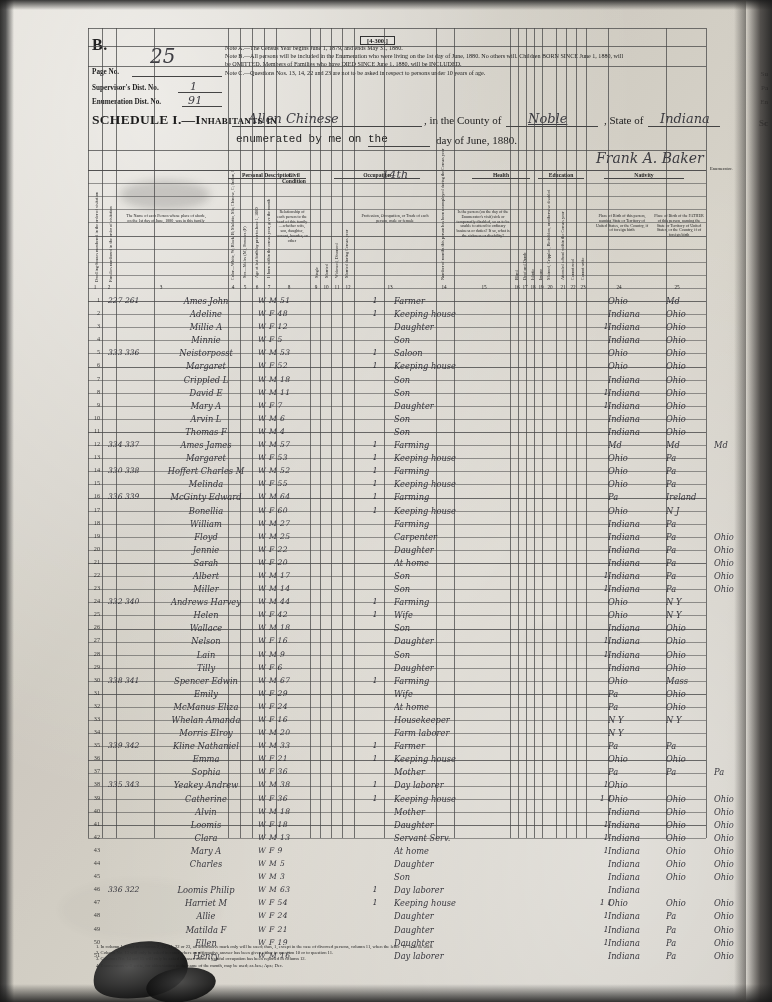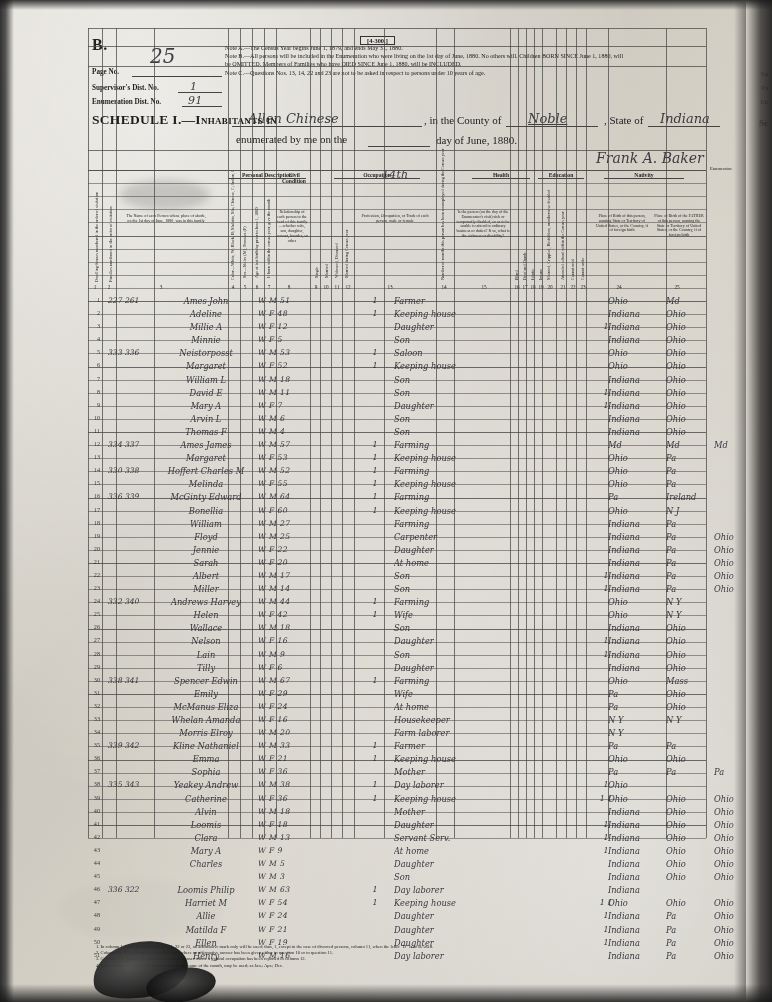--- a/index.html
+++ b/index.html
@@ -53,21 +53,21 @@
   .left-lbl{position:absolute;left:92px;font-size:7.2px;font-weight:bold;color:#1f1f1f;}
   .fillline{position:absolute;border-bottom:1px solid #444;height:0;}
 
   
   .hand{font-family:"DejaVu Serif",serif;font-style:italic;color:#2c2c33;
     font-size:9px;letter-spacing:.2px;opacity:.92;}
   .hand-lg{font-family:"DejaVu Serif",serif;font-style:italic;color:#2b2b32;
     font-size:13px;opacity:.9;}
   #schedule{position:absolute;left:92px;top:112px;font-size:13.5px;
     font-variant:small-caps;font-weight:bold;color:#1d1d1d;letter-spacing:.3px;}
-  #sched-line2{position:absolute;left:236px;top:133px;font-size:11px;color:#1d1d1d;}
+  #sched-line2{position:absolute;left:236px;top:133px;font-size:11px;color:#1d1d1d;font-family:Liberation Mono, monospace;}
   #signature{position:absolute;left:596px;top:150px;}
 
   
   #colhdr{position:absolute;left:88px;top:170px;width:618px;height:122px;}
   .grp{position:absolute;text-align:center;font-size:5.6px;font-weight:bold;color:#1e1e1e;}
   .vtxt{position:absolute;font-size:4.3px;color:#222;line-height:5px;
     writing-mode:vertical-rl;transform:rotate(180deg);white-space:nowrap;}
   .smallblk{position:absolute;font-size:4.1px;color:#222;line-height:4.8px;text-align:center;}
   .colnum{position:absolute;font-size:5.2px;color:#1c1c1c;text-align:center;}
 
@@ -387,21 +387,21 @@
         <div class="cell c-occ">Keeping house</div>
         <div class="cell c-hea"></div>
         <div class="cell c-edu"></div>
         <div class="cell c-b1">Ohio</div>
         <div class="cell c-b2">Ohio</div>
         <div class="cell c-b3"></div>
       </div>
       <div class="row">
         <div class="rn">7</div>
         <div class="cell c-fam"></div>
-        <div class="cell c-name">William L</div>
+        <div class="cell c-name">Crippled L</div>
         <div class="cell c-desc">W M 18</div>
         <div class="cell c-ms"></div>
         <div class="cell c-occ">Son</div>
         <div class="cell c-hea"></div>
         <div class="cell c-edu"></div>
         <div class="cell c-b1">Indiana</div>
         <div class="cell c-b2">Ohio</div>
         <div class="cell c-b3"></div>
       </div>
       <div class="row">

